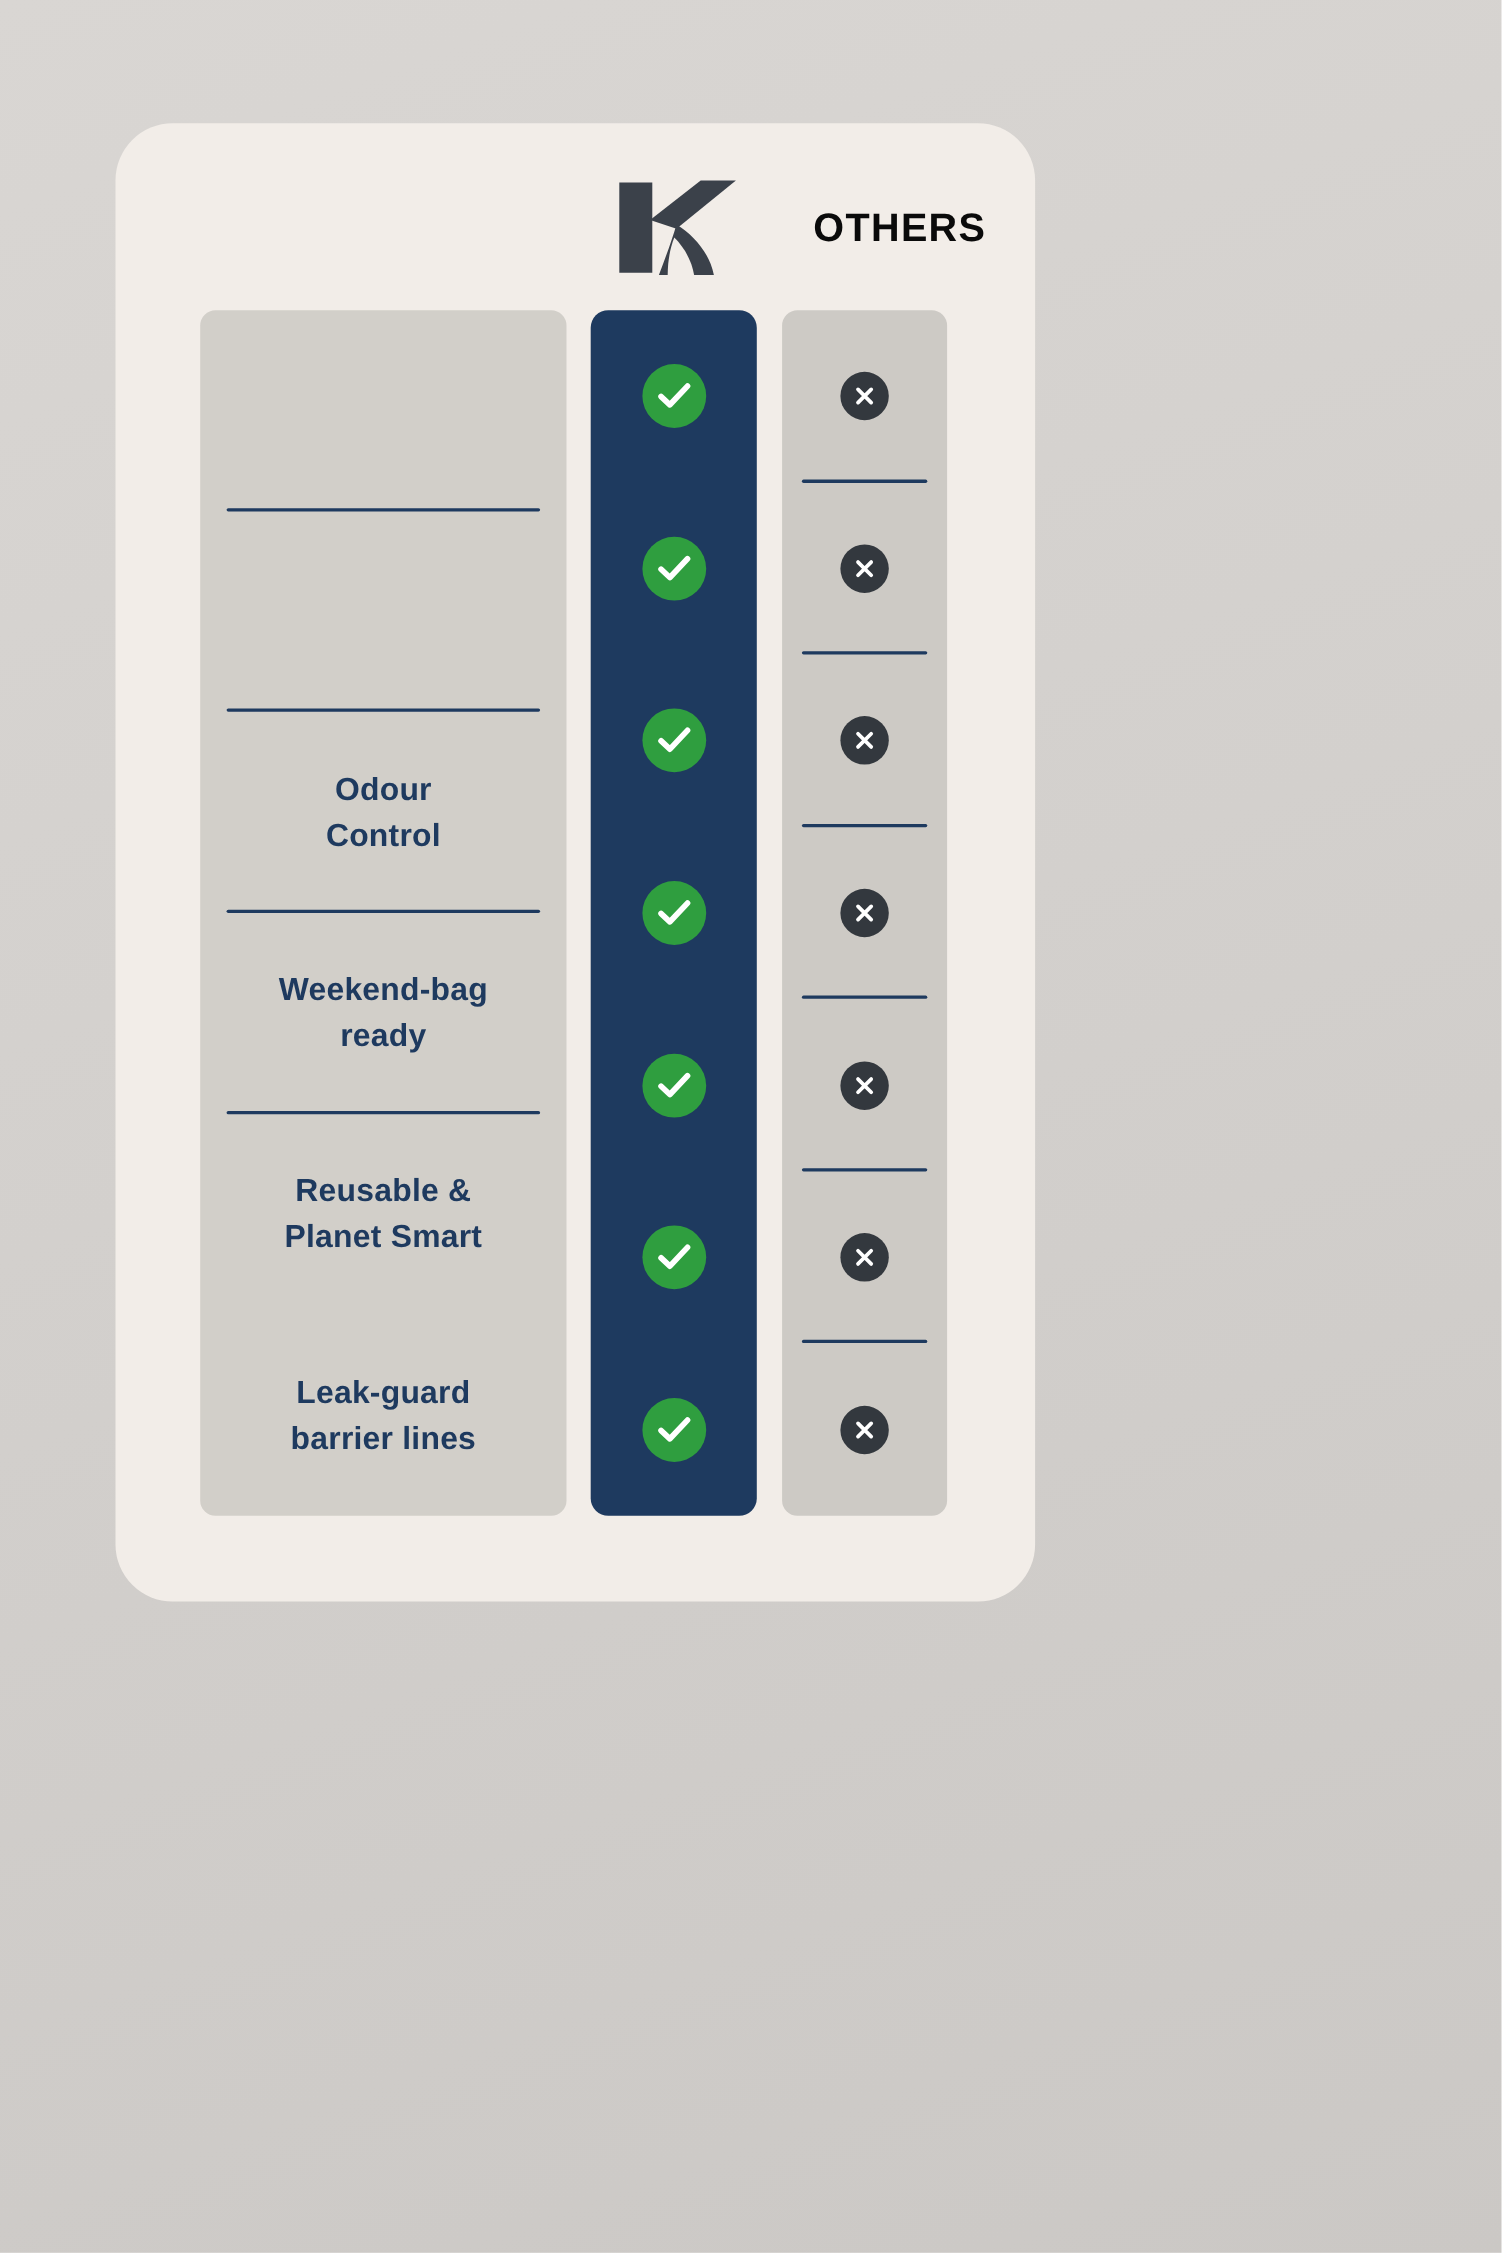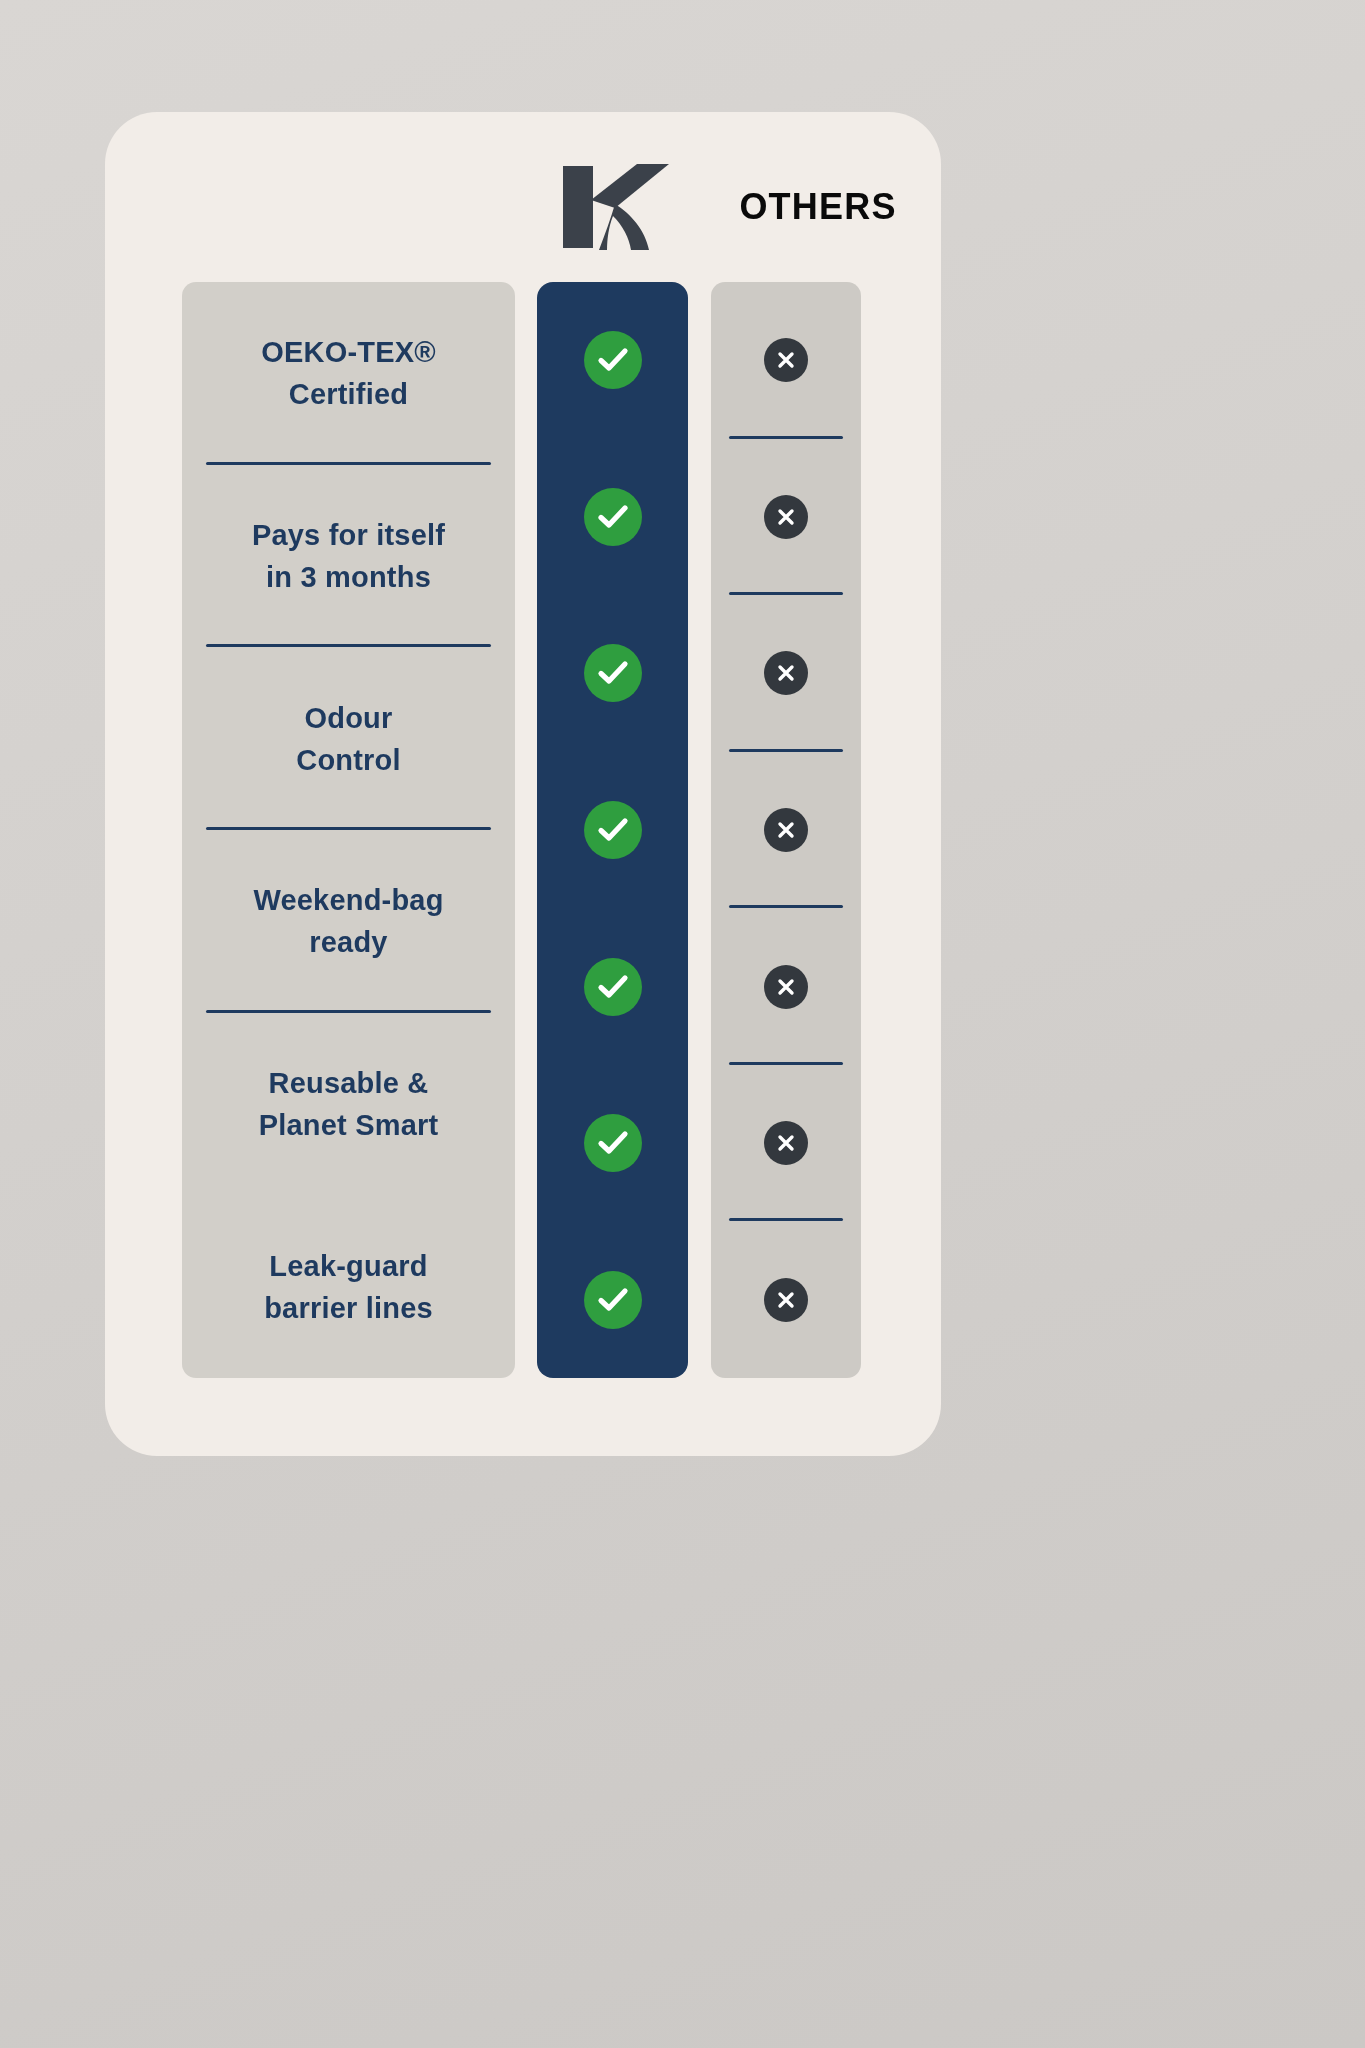--- a/index.html
+++ b/index.html
@@ -96,25 +96,23 @@
         </svg>
       </div>
       <div class="others-label">OTHERS</div>
     </div>
 
     <div class="cols">
 
       <div class="col col-features">
         <div class="rows">
           <div class="row">
-            <div class="row-label">OEKO-TEX®<br>Certified</div>
-            <div class="divider"></div>
-          </div>
-          <div class="row">
-            <div class="row-label">Pays for itself<br>in 3 months</div>
+            <div class="divider"></div>
+          </div>
+          <div class="row">
             <div class="divider"></div>
           </div>
           <div class="row">
             <div class="row-label">Odour<br>Control</div>
             <div class="divider"></div>
           </div>
           <div class="row">
             <div class="row-label">Weekend-bag<br>ready</div>
             <div class="divider"></div>
           </div>

